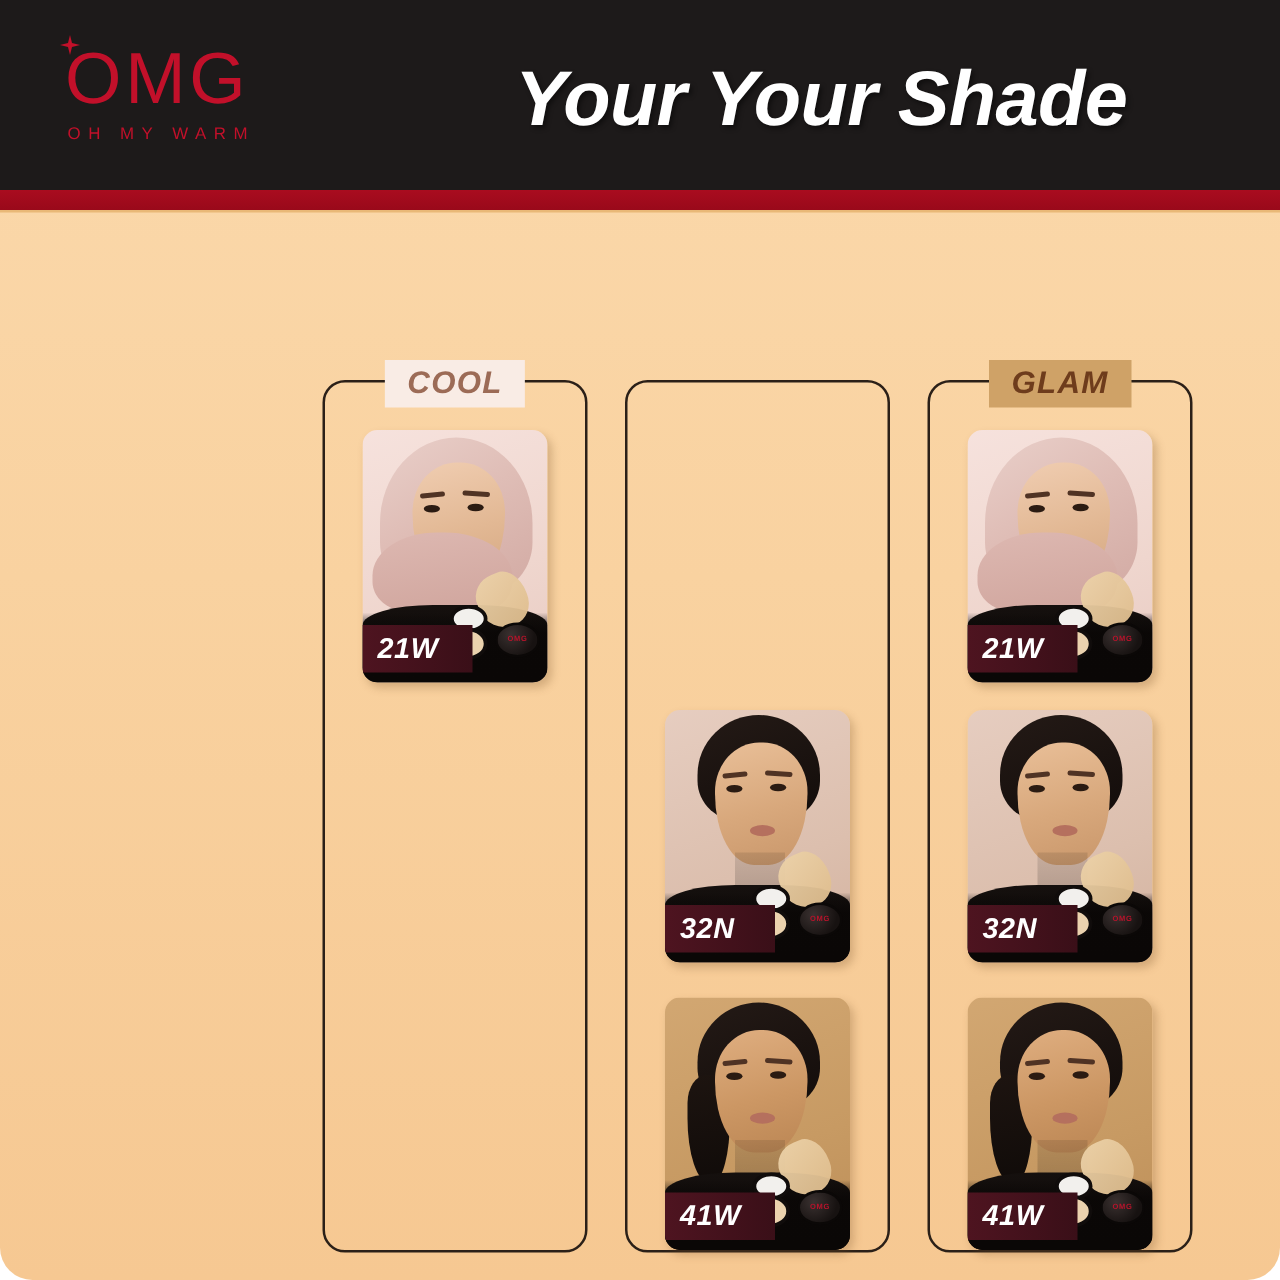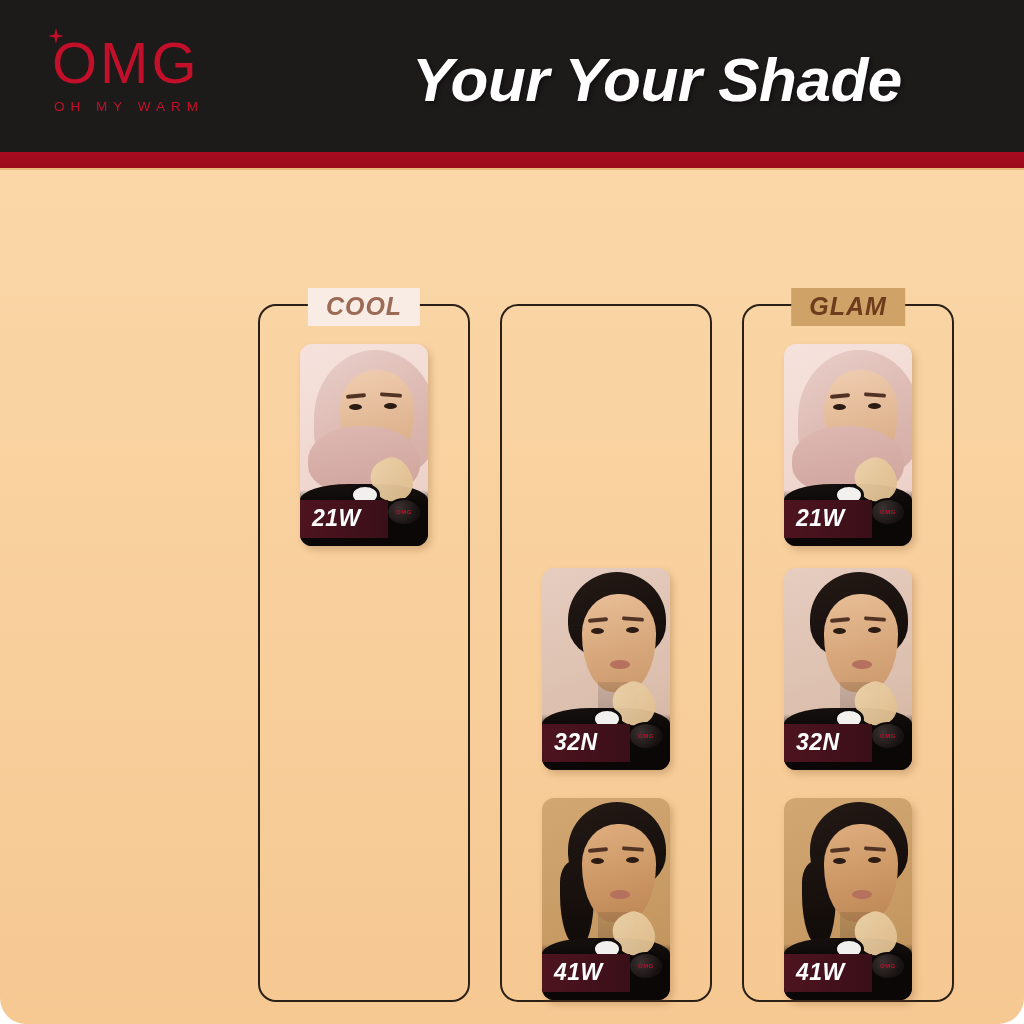--- a/index.html
+++ b/index.html
@@ -142,21 +142,21 @@
     z-index: 4;
   }
   .col-badge.b-cool    { background: #f9ece5; color: #9c6b56; }
   .col-badge.b-neutral { background: #e2c5b4; color: #7d4527; }
   .col-badge.b-warm    { background: #cfa267; color: #6e3c1c; }
 
   
   .card {
     position: absolute;
     left: 50%; transform: translateX(-50%);
-    width: 128px; height: 202px;
+    width: 148px; height: 202px;
     border-radius: 12px;
     overflow: hidden;
     box-shadow: 3px 4px 7px rgba(120,80,40,0.28);
   }
   .card.slot-1 { top: 38px; }
   .card.slot-2 { top: 262px; }
   .card.slot-3 { top: 492px; }
 
   .card-photo {
     position: absolute; left: 0; top: 0;

